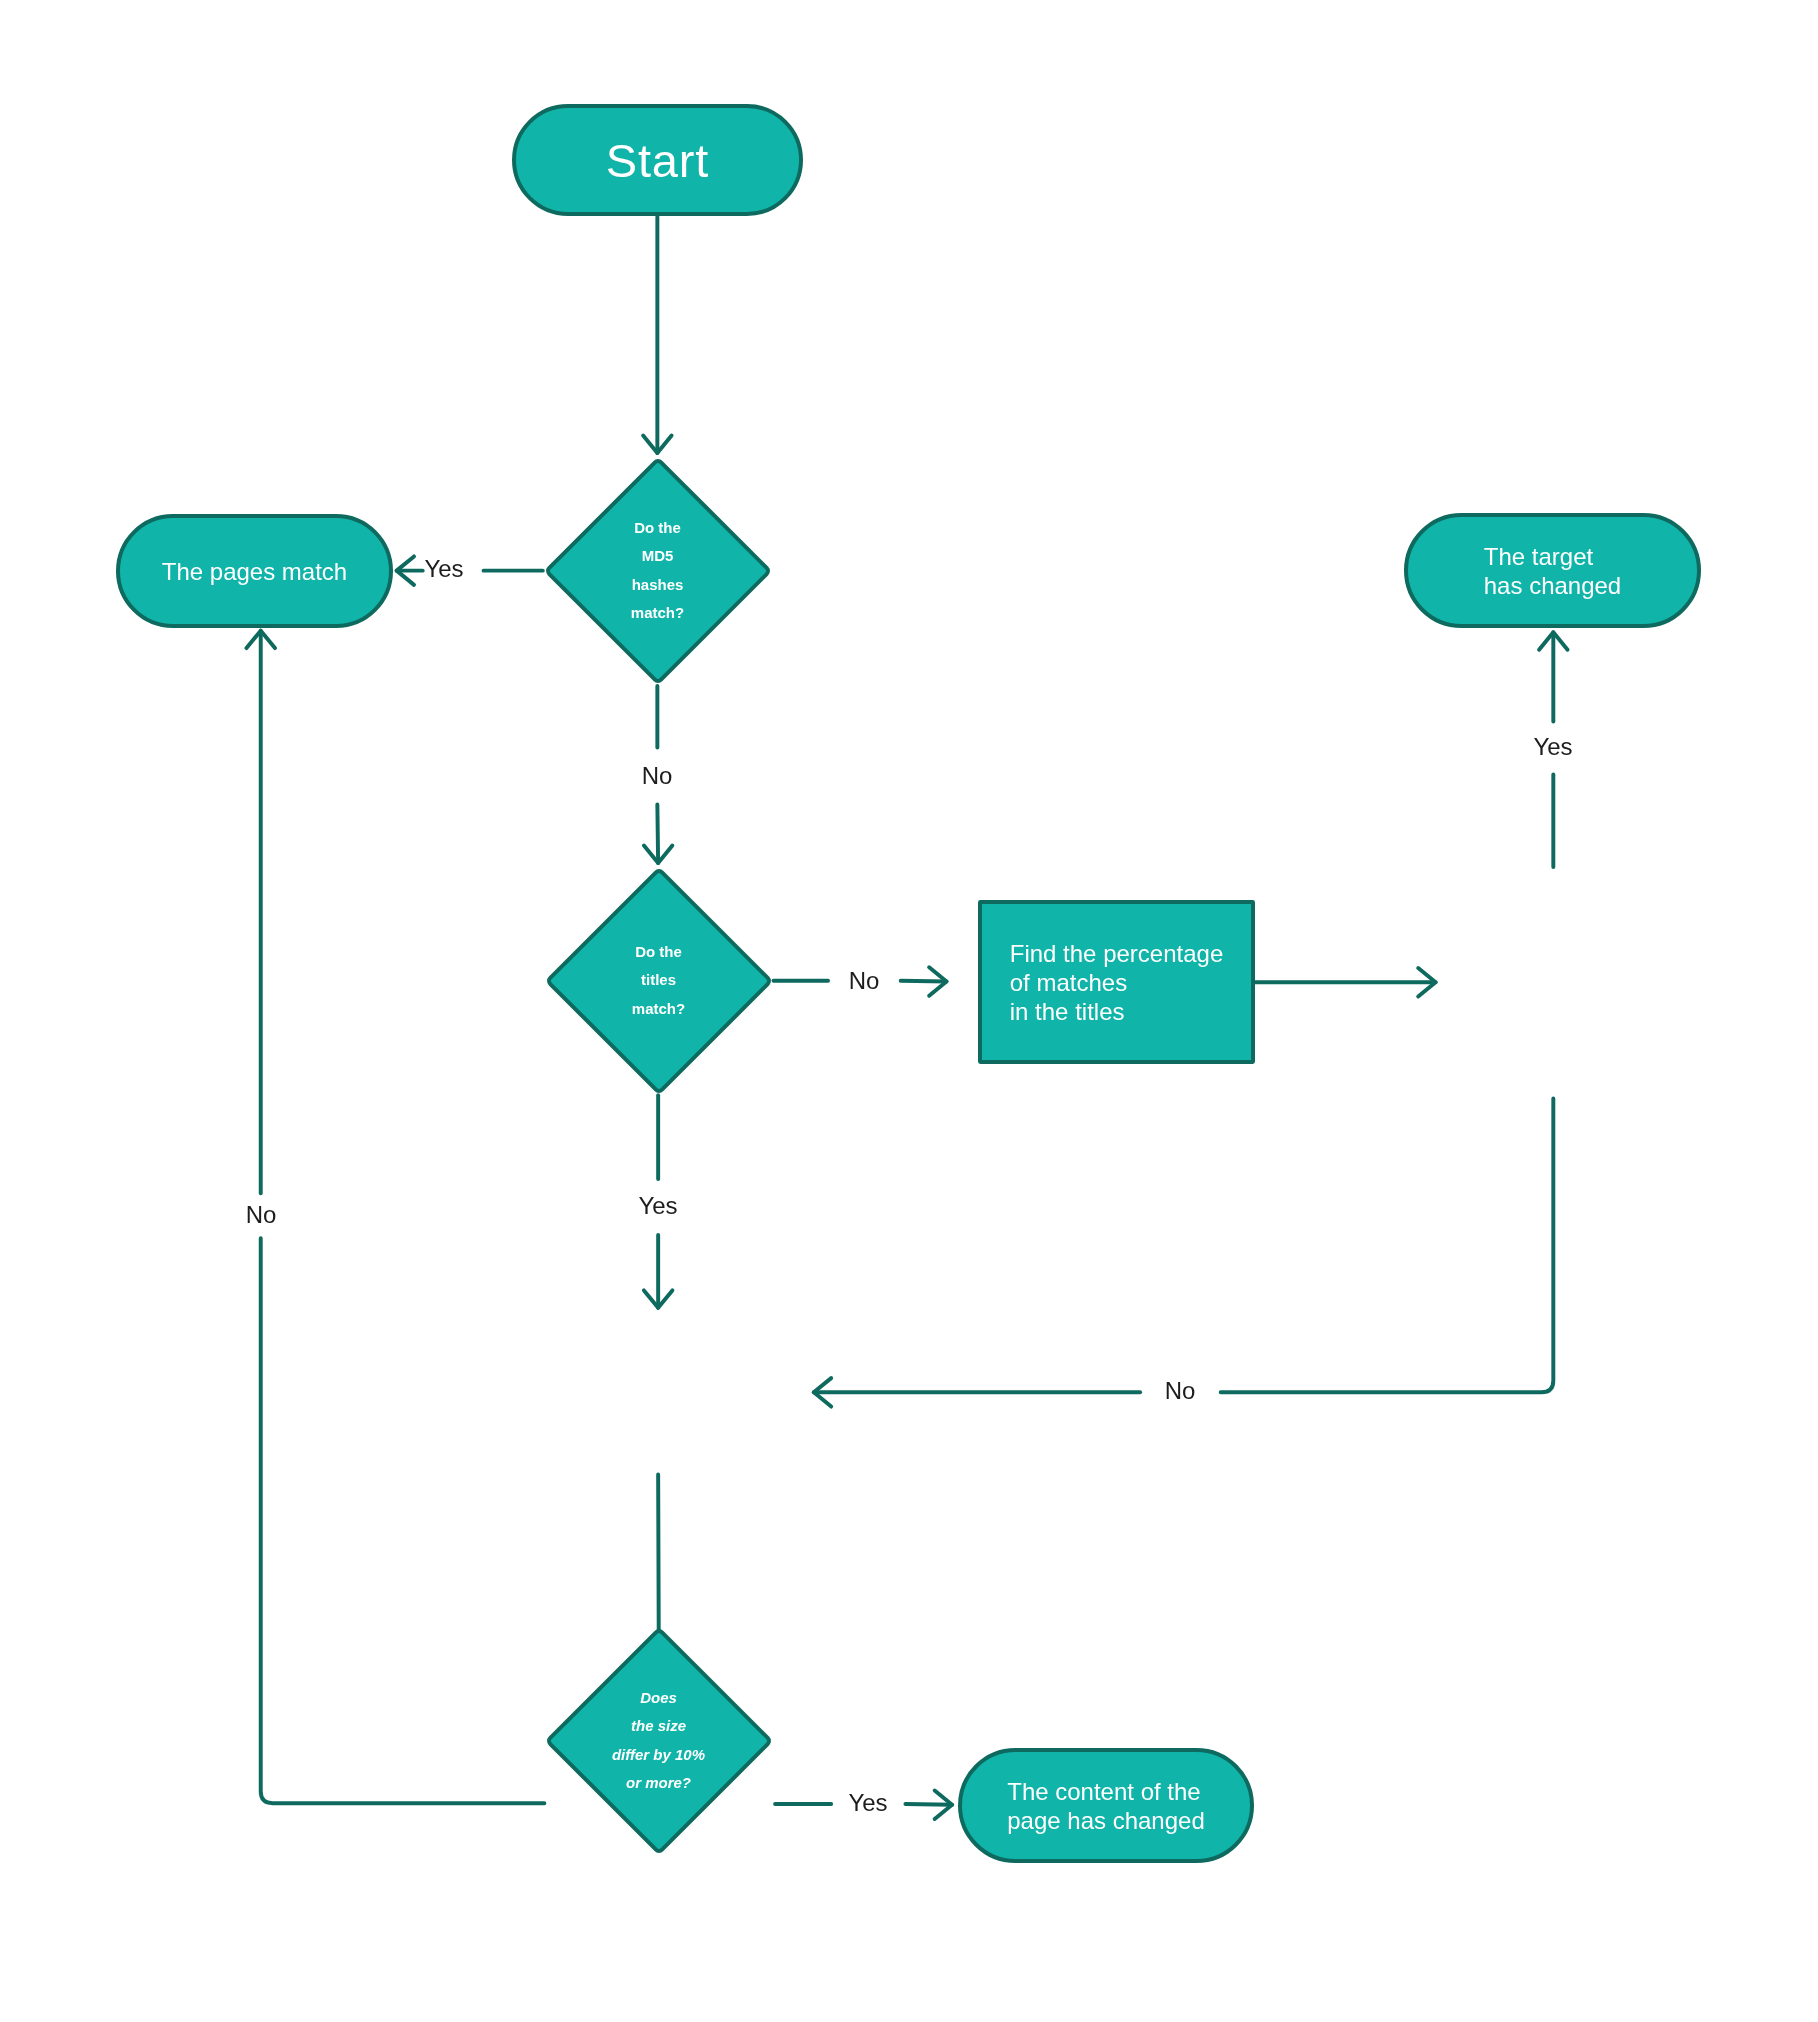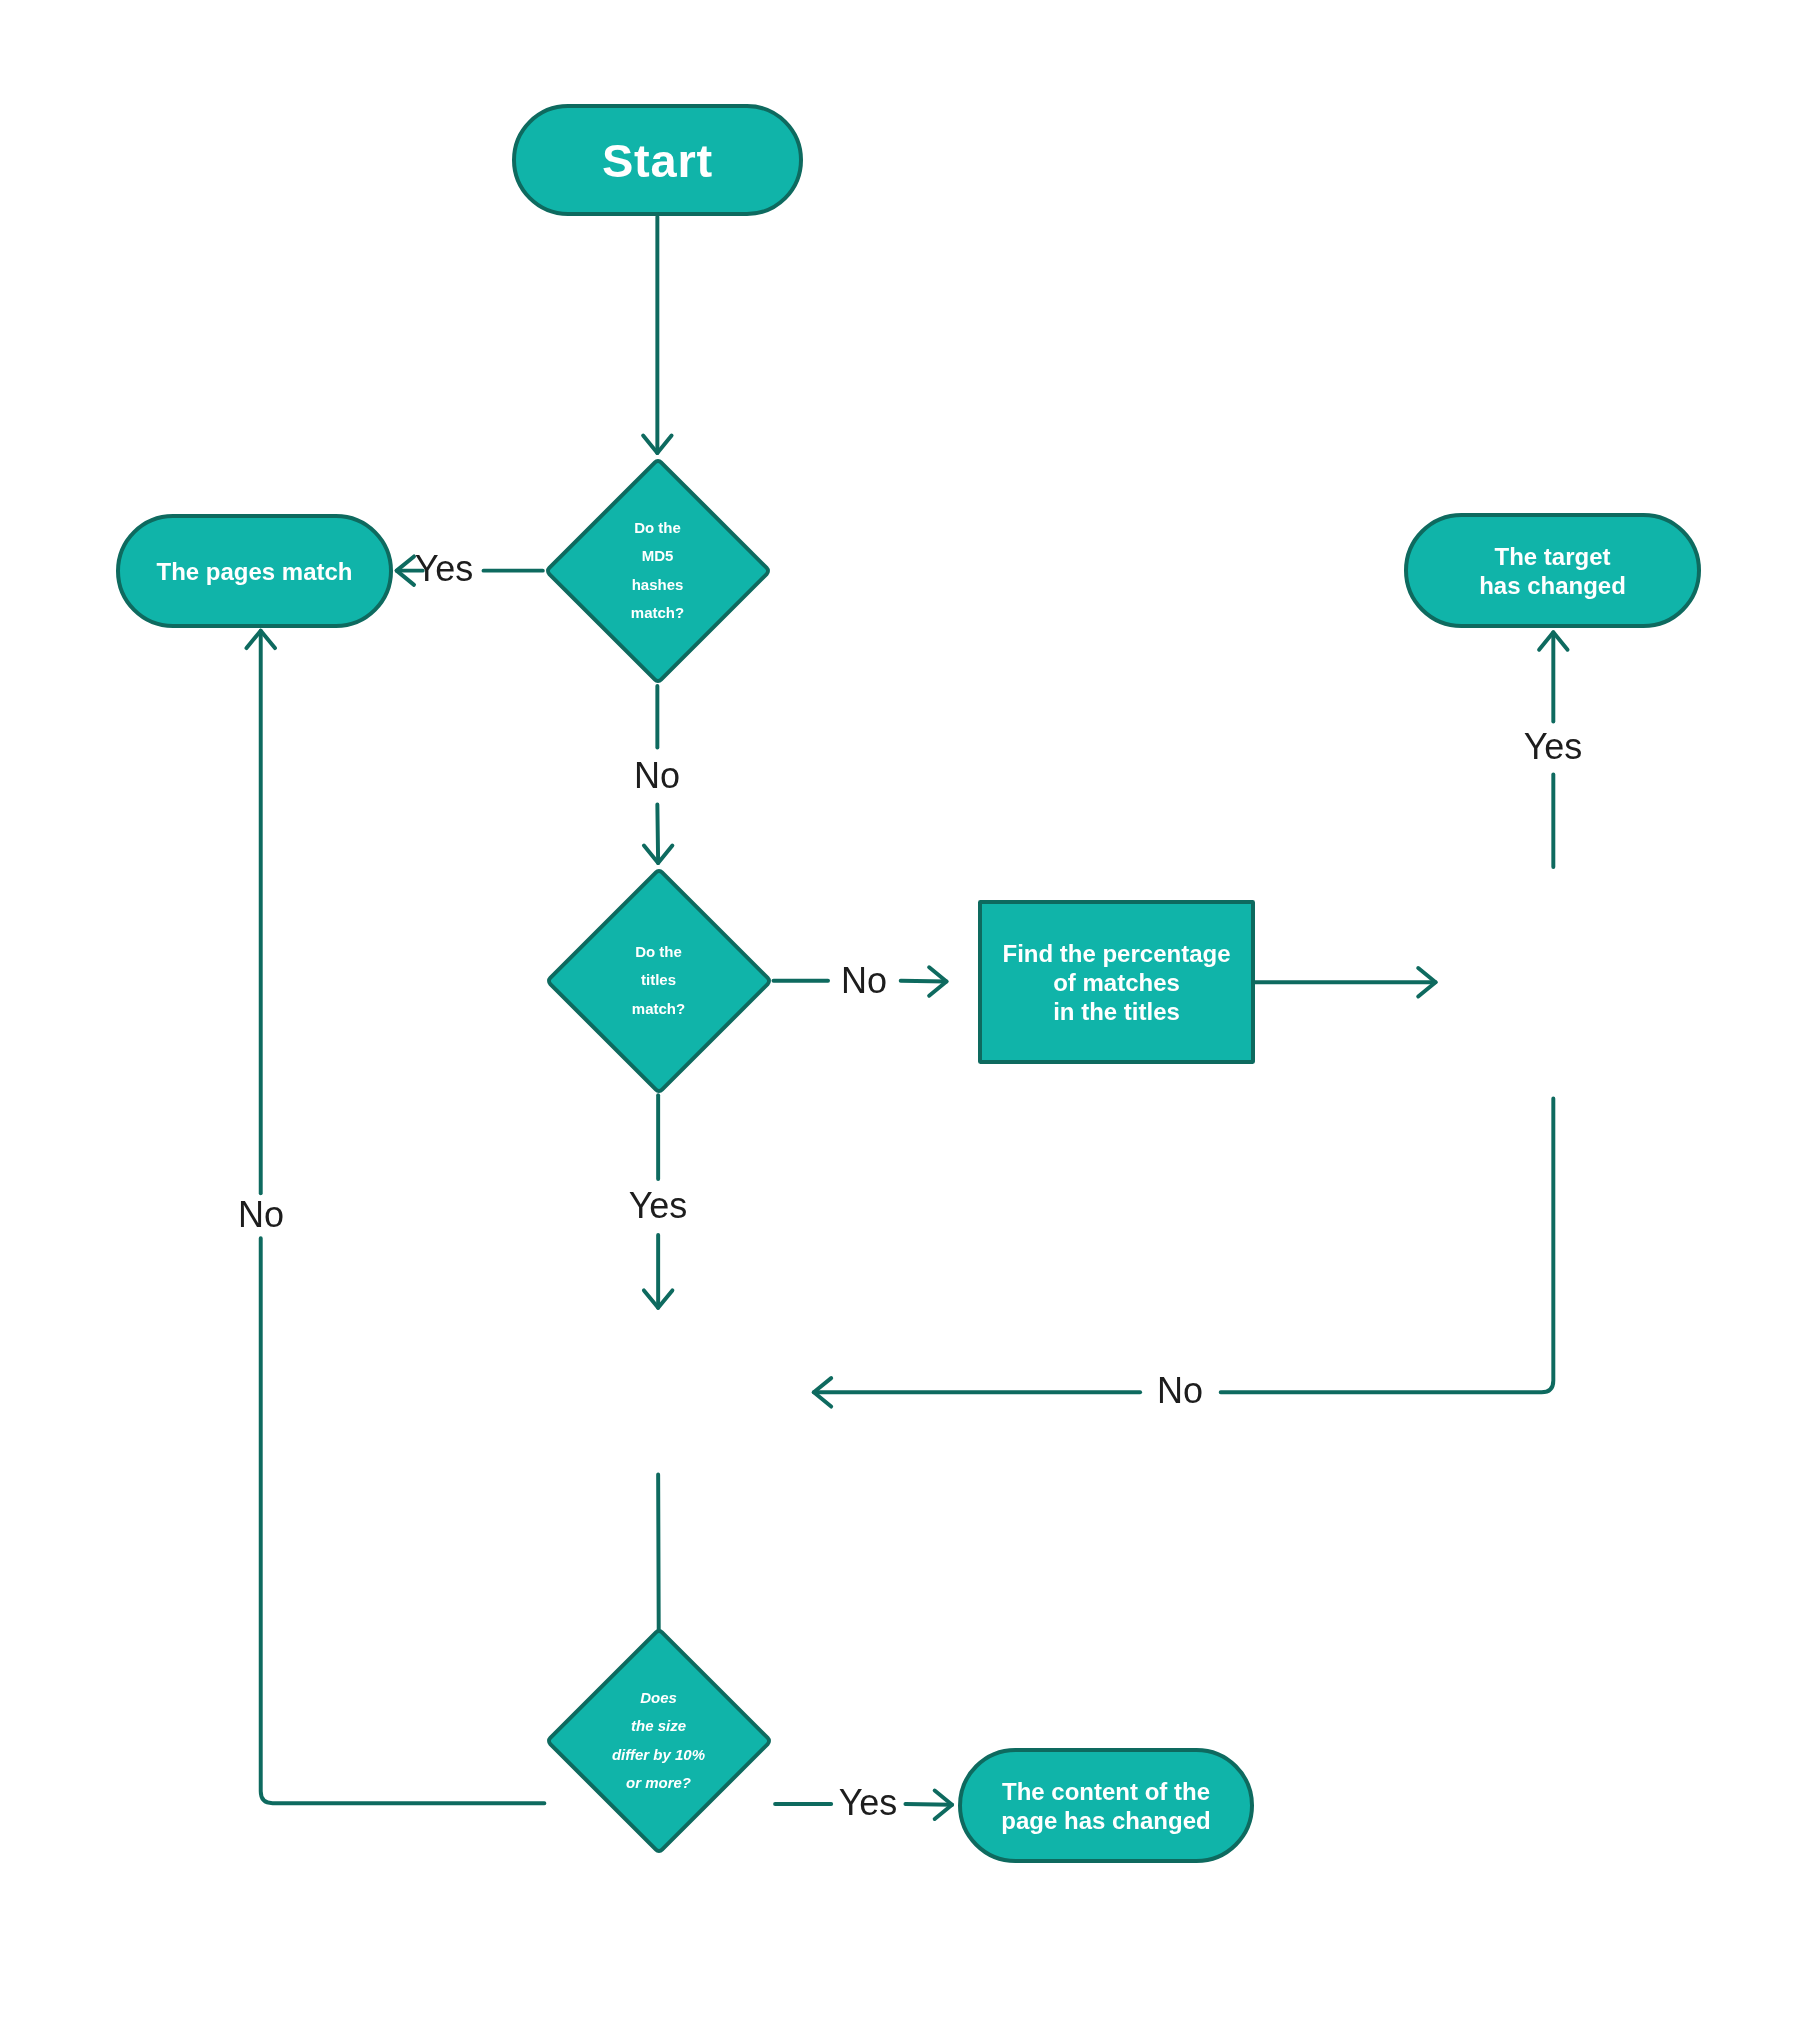--- a/index.html
+++ b/index.html
@@ -23,23 +23,22 @@
     fill:none;
     stroke:var(--connector);
     stroke-width:5;
     stroke-linecap:round;
     stroke-linejoin:round;
   }
   .node{
     position:absolute;
     box-sizing:border-box;
     display:flex;align-items:center;justify-content:center;
-    text-align:center;
     color:var(--node-text);
-    font-weight:700;
+    font-weight:400;
     white-space:pre-line;
   }
   .pill{
     background:var(--node-fill);
     border:4px solid var(--node-border);
     border-radius:789px;
     font-size:24px;line-height:29px;
   }
   .process{
     background:var(--node-fill);
@@ -63,21 +62,21 @@
     display:flex;align-items:center;justify-content:center;
     text-align:center;
     color:var(--node-text);
     font-weight:700;
     font-size:15px;line-height:28.4px;
     white-space:pre-line;
   }
   .edge-label{
     position:absolute;
     transform:translate(-50%,-50%);
-    font-size:36px;line-height:32px;
+    font-size:24px;line-height:32px;
     font-weight:400;
     color:var(--edge-label);
     white-space:nowrap;
   }
 </style>
 </head>
 <body>
 
 <div class="canvas">
 

